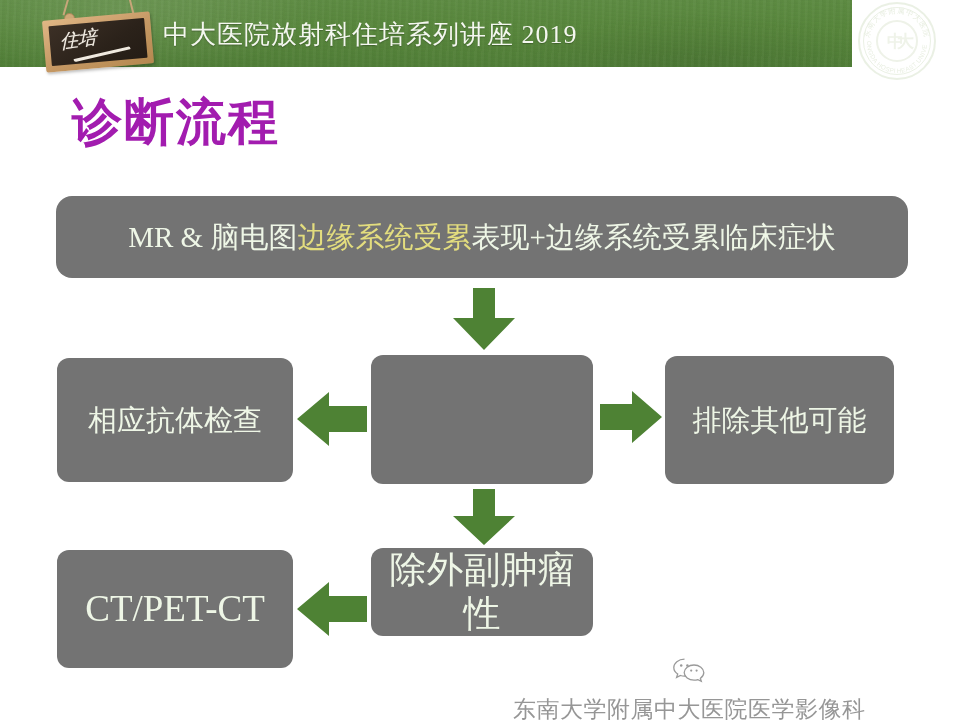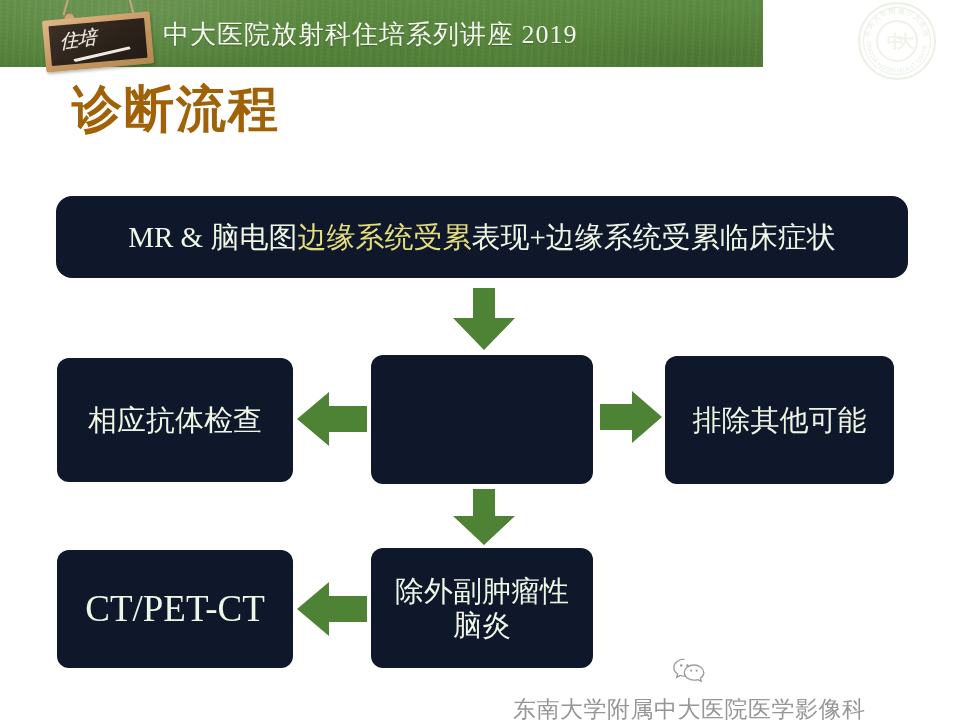--- a/index.html
+++ b/index.html
@@ -13,21 +13,21 @@
     height: 720px;
     overflow: hidden;
     font-family: "Liberation Serif", "DejaVu Serif", serif;
     position: relative;
   }
 
   
   .header-band {
     position: absolute;
     left: 0; top: 0;
-    width: 763px;
+    width: 852px;
     height: 67px;
     background:
       radial-gradient(ellipse 300px 90px at 120px 10px, rgba(255,255,255,0.10), rgba(255,255,255,0) 70%),
       radial-gradient(ellipse 260px 70px at 700px 60px, rgba(0,0,0,0.07), rgba(0,0,0,0) 70%),
       linear-gradient(180deg, #5e8c43 0%, #58873c 45%, #517f38 100%);
     overflow: hidden;
   }
   .header-band::after {
     content: "";
     position: absolute;
@@ -177,33 +177,33 @@
     font-size: 6.2px;
     font-family: "Liberation Sans", sans-serif;
     letter-spacing: 0.4px;
   }
   .seal-arc-text text.cn { font-size: 7.4px; letter-spacing: 0.8px; }
 
   
   .slide-title {
     position: absolute;
     left: 72px;
-    top: 76px;
+    top: 89px;
     font-size: 50px;
     font-weight: bold;
-    color: #a16207;
+    color: #a21caf;
     letter-spacing: 2px;
     font-family: "Liberation Sans", "DejaVu Sans", sans-serif;
     white-space: nowrap;
   }
 
   
   .box {
     position: absolute;
-    background: #0f172a;
+    background: #737373;
     border-radius: 12px;
     color: #eef6e6;
     display: flex;
     align-items: center;
     justify-content: center;
     text-align: center;
     font-family: "Liberation Serif", "DejaVu Serif", serif;
     line-height: 1.18;
     box-sizing: border-box;
     padding: 4px 10px;
@@ -237,22 +237,22 @@
     left: 665px;
     top: 356px;
     width: 229px;
     height: 128px;
     font-size: 29px;
   }
   #box-paraneoplastic {
     left: 371px;
     top: 548px;
     width: 222px;
-    height: 120px;
-    font-size: 29px;
+    height: 88px;
+    font-size: 37px;
   }
   #box-ctpet {
     left: 57px;
     top: 550px;
     width: 236px;
     height: 118px;
     font-size: 37px;
     flex-direction: column;
   }
 
@@ -351,21 +351,20 @@
   </div>
 </div>
 
 <div class="box" id="box-ctpet">
   <span class="line">CT/PET-CT</span>
 </div>
 
 <div class="box" id="box-paraneoplastic">
   <div>
     <span class="line">除外副肿瘤性</span>
-    <span class="line">脑炎</span>
   </div>
 </div>
 
 <div class="arrow" id="arrow-down-1">
   <svg width="74" height="62" viewBox="0 0 74 62">
     <polygon points="26,0 48,0 48,30 68,30 37,62 6,30 26,30" fill="#4e8234"></polygon>
   </svg>
 </div>
 
 <div class="arrow" id="arrow-down-2">

